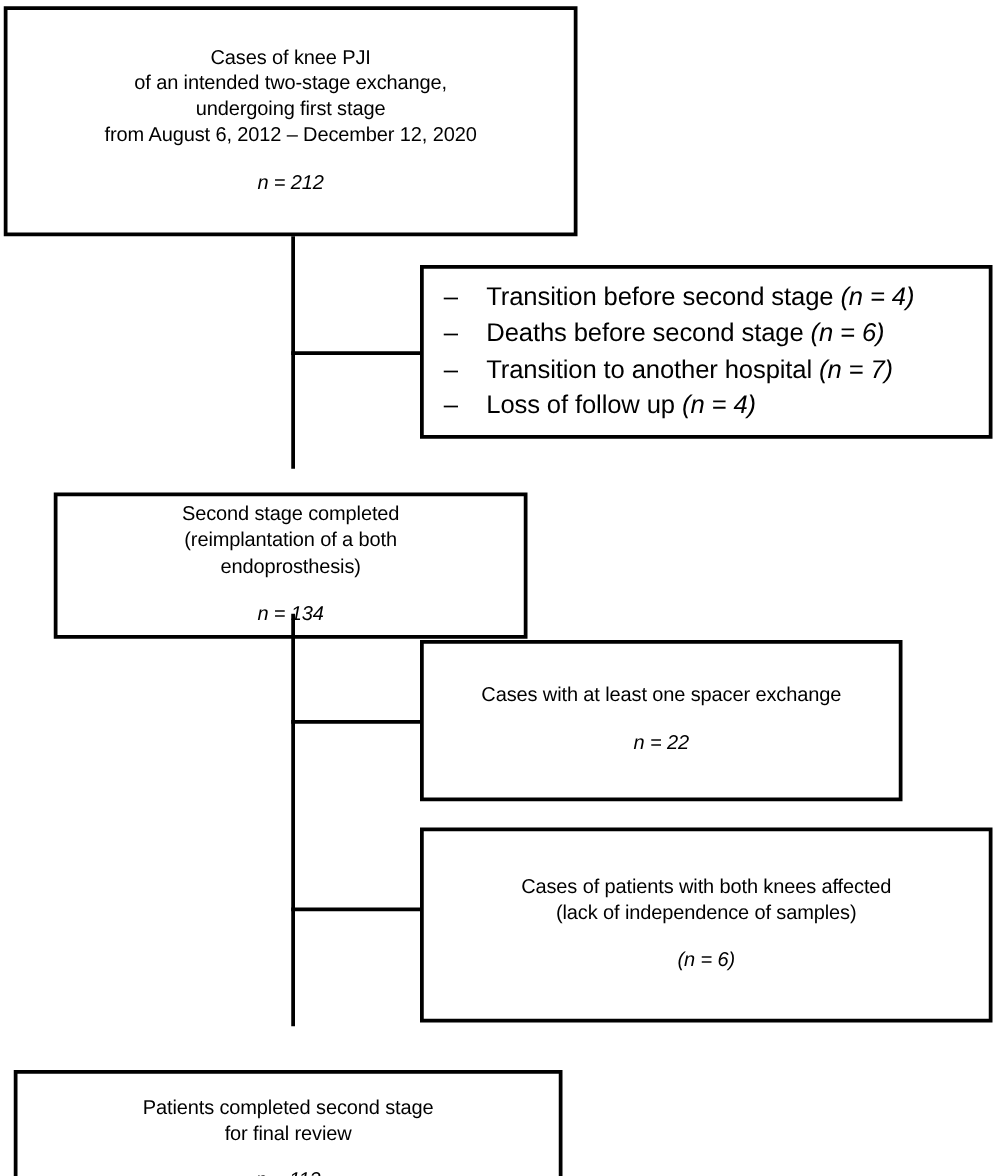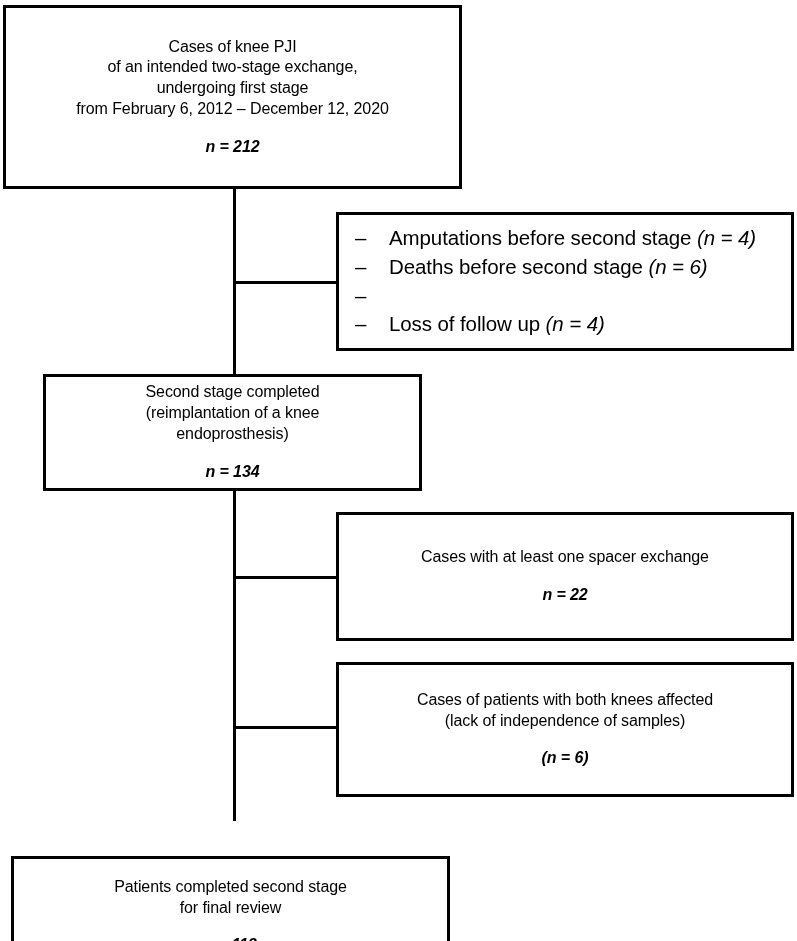--- a/index.html
+++ b/index.html
@@ -31,21 +31,21 @@
     text-align: center;
     font-size: 16px;
     line-height: 1.30;
     letter-spacing: -0.1px;
   }
   .box .line {
     display: block;
     white-space: nowrap;
   }
   .box .n {
-    font-weight: bold;
+    font-weight: normal;
     font-style: italic;
     margin-top: 17px;
   }
   
   .listbox {
     position: absolute;
     box-sizing: border-box;
     border: 3px solid #000000;
     background: #ffffff;
     display: flex;
@@ -77,68 +77,69 @@
   }
   .hline {
     position: absolute;
     background: #000000;
     height: 3px;
   }
 
   
   #box-enrolled   { left: 3px;   top: 5px;   width: 459px; height: 184px; }
   #box-excl-1     { left: 336px; top: 212px; width: 458px; height: 139px; }
-  #box-second     { left: 43px;  top: 374px; width: 379px; height: 117px; }
-  #box-spacer     { left: 336px; top: 512px; width: 458px; height: 129px; }
-  #box-bothknees  { left: 336px; top: 662px; width: 458px; height: 135px; }
+  #box-second     { left: 43px;  top: 394px; width: 379px; height: 117px; }
+  #box-spacer     { left: 336px; top: 512px; width: 386px; height: 129px; }
+  #box-bothknees  { left: 336px; top: 662px; width: 458px; height: 156px; }
   #box-final      { left: 11px;  top: 856px; width: 439px; height: 121px; }
 
   #trunk-upper    { left: 233px; top: 189px; height: 186px; }
   #trunk-lower    { left: 233px; top: 491px; height: 330px; }
   #branch-excl-1  { left: 233px; top: 281px; width: 106px; }
   #branch-spacer  { left: 233px; top: 576px; width: 106px; }
   #branch-both    { left: 233px; top: 726px; width: 106px; }
 </style>
 </head>
 <body>
 
 <div id="flowchart">
 
   <div class="box" id="box-enrolled">
     <span class="line">Cases of knee PJI</span>
     <span class="line">of an intended two-stage exchange,</span>
     <span class="line">undergoing first stage</span>
-    <span class="line">from February 6, 2012 – December 12, 2020</span>
+    <span class="line">from August 6, 2012 – December 12, 2020</span>
     <span class="line n">n = 212</span>
   </div>
 
   <div class="vline" id="trunk-upper"></div>
   <div class="hline" id="branch-excl-1"></div>
 
   <div class="listbox" id="box-excl-1">
     <div class="listrow">
       <span class="dash">–</span>
-      <span class="li-text"><span>Amputations before second stage </span><em class="ni">(n = 4)</em></span>
+      <span class="li-text"><span>Transition before second stage </span><em class="ni">(n = 4)</em></span>
     </div>
     <div class="listrow">
       <span class="dash">–</span>
       <span class="li-text"><span>Deaths before second stage </span><em class="ni">(n = 6)</em></span>
     </div>
     <div class="listrow">
       <span class="dash">–</span>
+      <span class="li-text"><span>Transition to another hospital </span><em class="ni">(n = 7)</em></span>
     </div>
     <div class="listrow">
       <span class="dash">–</span>
       <span class="li-text"><span>Loss of follow up </span><em class="ni">(n = 4)</em></span>
     </div>
   </div>
 
   <div class="box" id="box-second">
     <span class="line">Second stage completed</span>
-    <span class="line">(reimplantation of a knee</span>
+    <span class="line">(reimplantation of a both</span>
     <span class="line">endoprosthesis)</span>
     <span class="line n">n = 134</span>
   </div>
 
   <div class="vline" id="trunk-lower"></div>
   <div class="hline" id="branch-spacer"></div>
   <div class="hline" id="branch-both"></div>
 
   <div class="box" id="box-spacer">
     <span class="line">Cases with at least one spacer exchange</span>

